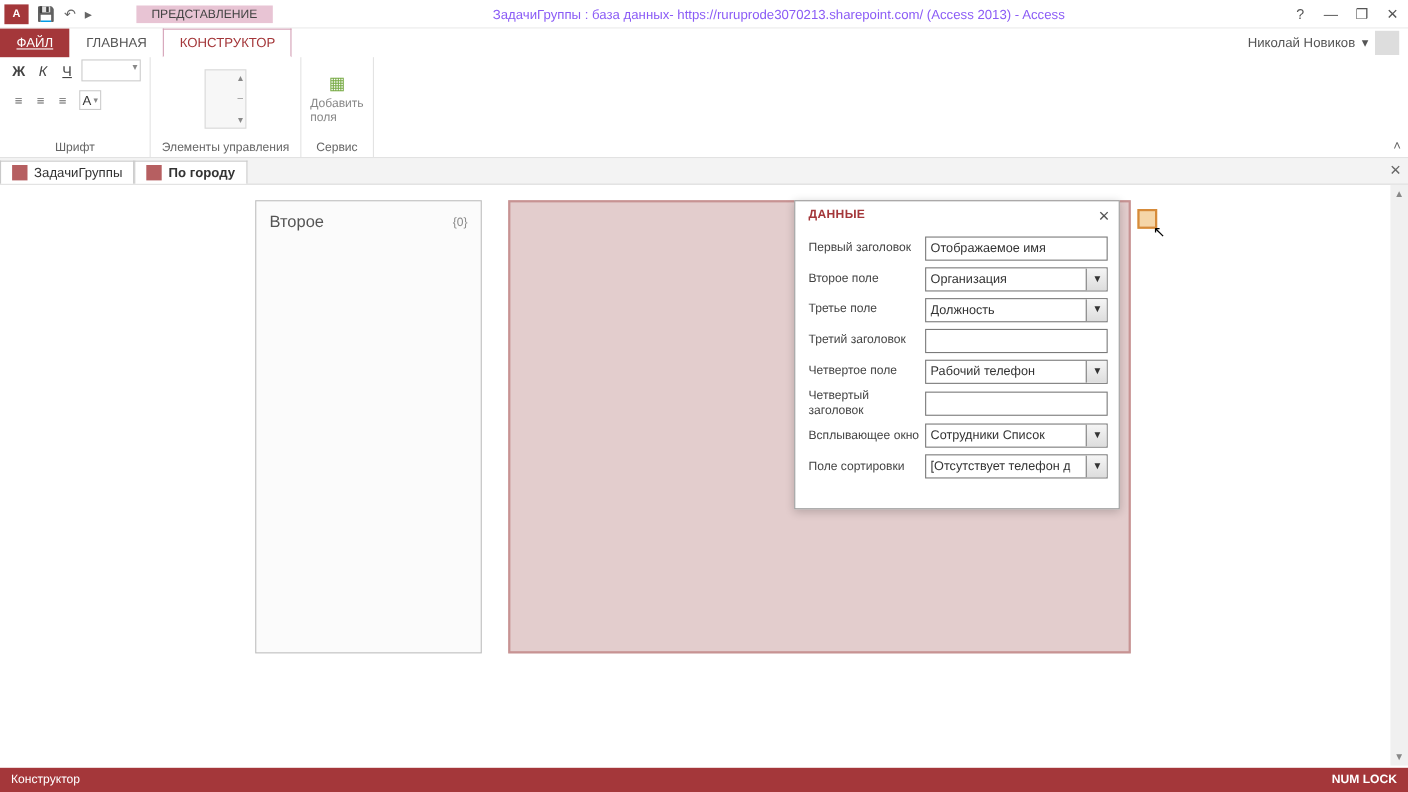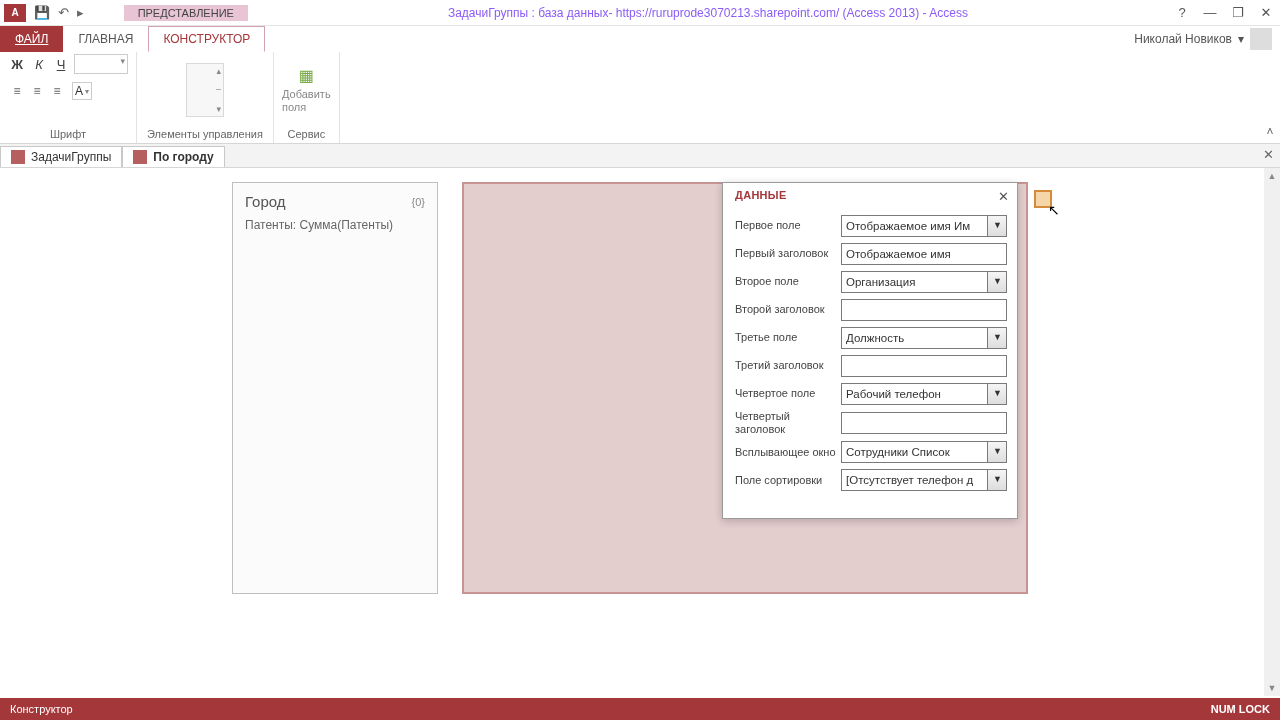--- a/index.html
+++ b/index.html
@@ -175,66 +175,49 @@
     <div class="ticon"></div>
     <span>По городу</span>
   </div>
   <div class="close">✕</div>
 </div>
 
 <div class="surface">
   <div class="canvas">
     <div class="groupbox">
       <div class="hd">
-        <span class="gh">Город</span>
+        <span class="gh">Второе</span>
         <span class="cnt">{0}</span>
       </div>
-      <div class="sub">Патенты: Сумма(Патенты)</div>
     </div>
     <div class="detailbox"></div>
     <div class="handle"></div>
     <div class="cursor-arrow">↖</div>
   </div>
 </div>
 
 <div class="dialog">
   <div class="dhdr">
     <span class="dt">ДАННЫЕ</span>
     <span class="dx">✕</span>
   </div>
   <div class="rows">
     <div class="drow">
-        <div class="lab">Первое поле</div>
-        <div class="fld">
-          <div class="sel">
-            <span>Отображаемое имя Им</span>
-          </div>
-        </div>
-      </div>
-    <div class="drow">
         <div class="lab">Первый заголовок</div>
         <div class="fld">
           <div class="txt">
             <span>Отображаемое имя</span>
           </div>
         </div>
       </div>
     <div class="drow">
         <div class="lab">Второе поле</div>
         <div class="fld">
           <div class="sel">
             <span>Организация</span>
-          </div>
-        </div>
-      </div>
-    <div class="drow">
-        <div class="lab">Второй заголовок</div>
-        <div class="fld">
-          <div class="txt">
-            <span></span>
           </div>
         </div>
       </div>
     <div class="drow">
         <div class="lab">Третье поле</div>
         <div class="fld">
           <div class="sel">
             <span>Должность</span>
           </div>
         </div>

